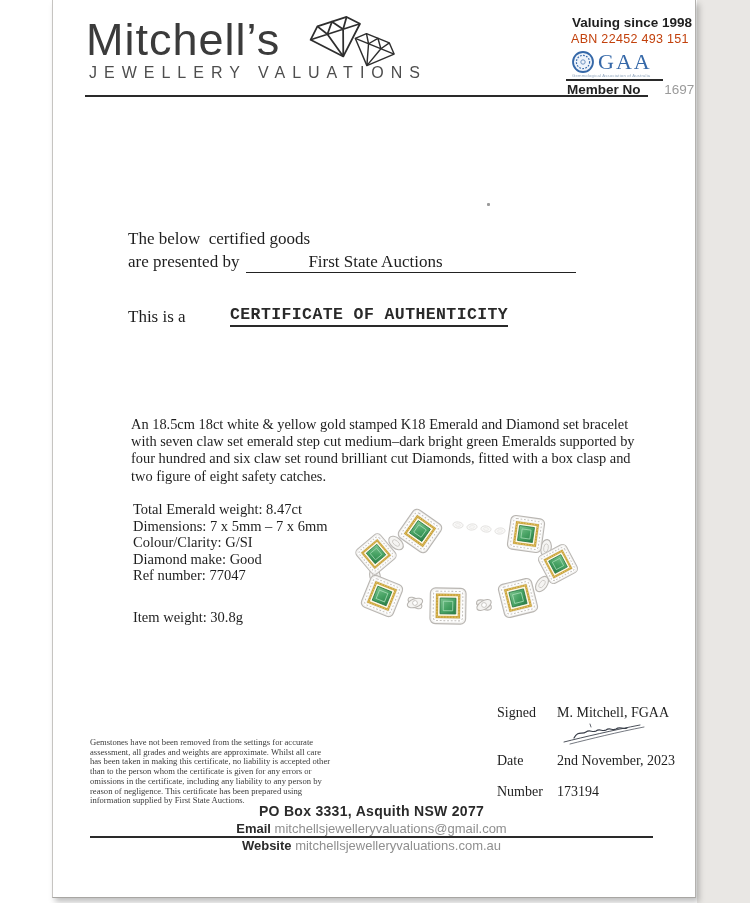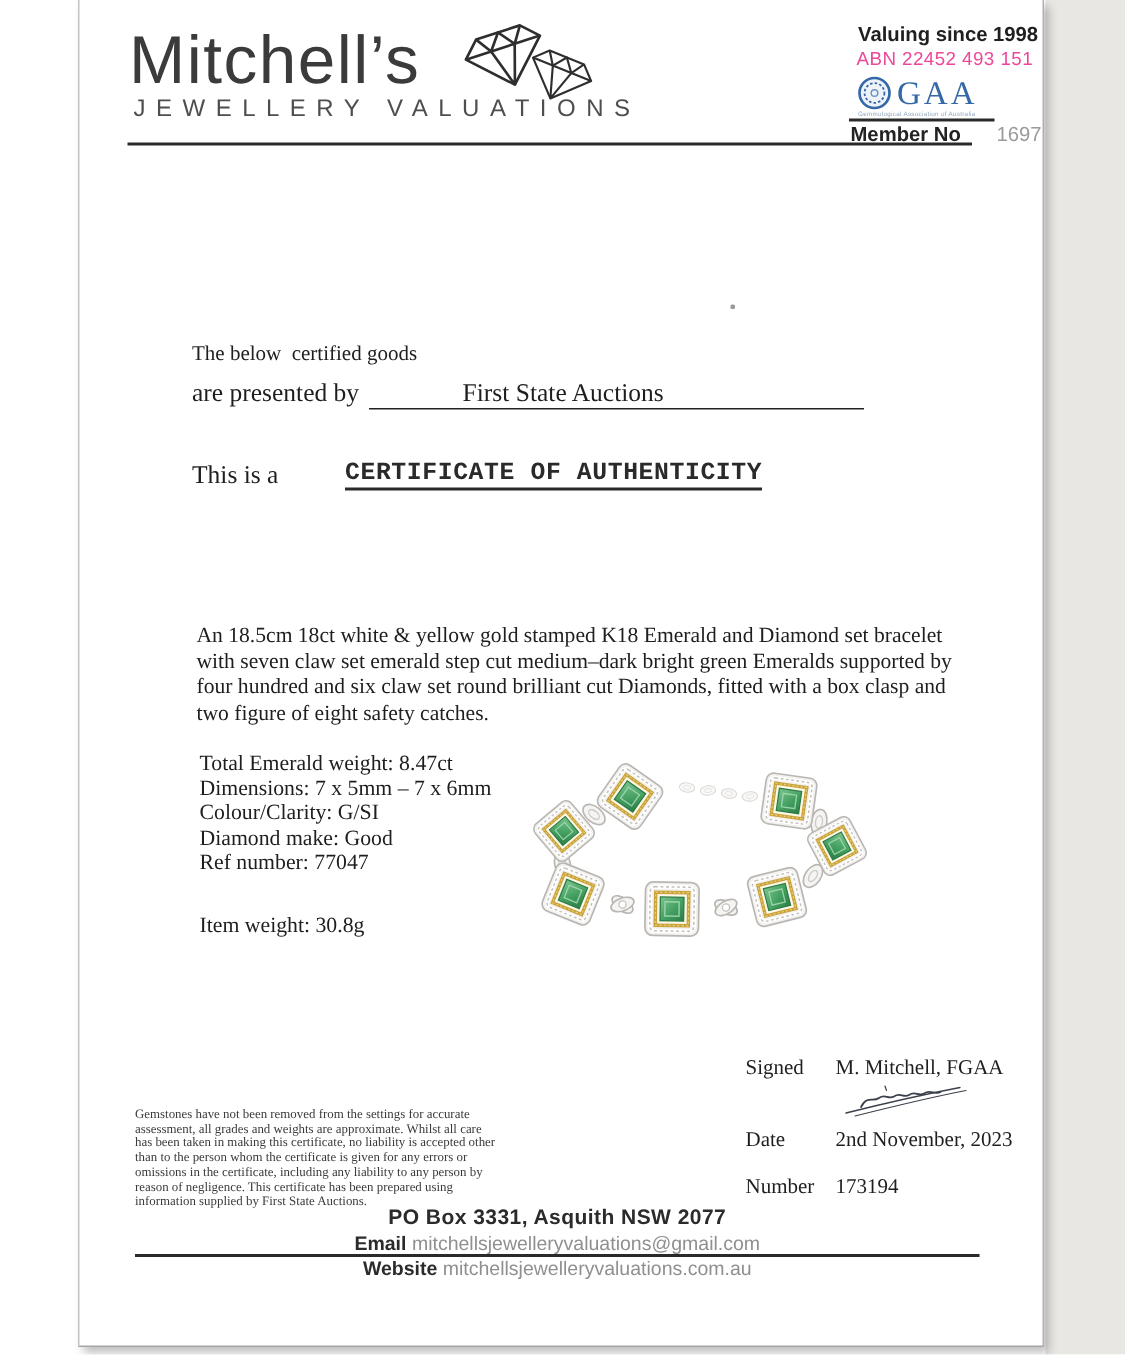--- a/index.html
+++ b/index.html
@@ -9,31 +9,31 @@
   .right-strip { position:absolute; left:697px; top:0; width:53px; height:903px; background:#e9e7e4; }
   .page { position:absolute; left:52px; top:0; width:644px; height:898px; background:#ffffff;
           border-left:1px solid #c6c4c1; border-right:1px solid #b3b1ae; border-bottom:1px solid #a8a6a3;
           box-shadow:3px 4px 6px rgba(0,0,0,0.25); }
   
   .brand-name { position:absolute; left:86px; top:14px; font-size:45px; font-weight:300; color:#3b3b3b; letter-spacing:1px; }
   .brand-diamonds { position:absolute; left:300px; top:8px; }
   .brand-tagline { position:absolute; left:89px; top:64px; font-size:16px; color:#4e4e4e; letter-spacing:7px; }
   .header-rule { position:absolute; left:85px; top:95px; width:563px; height:2px; background:#2a2a2a; }
   .valuing { position:absolute; left:572px; top:15px; font-size:13.5px; font-weight:bold; color:#1f1f1f; }
-  .abn { position:absolute; left:571px; top:32px; font-size:12.5px; color:#ec4899; letter-spacing:0.3px; }
+  .abn { position:absolute; left:571px; top:32px; font-size:12.5px; color:#c2410c; letter-spacing:0.3px; }
   .gaa-row { position:absolute; left:571px; top:49px; display:flex; align-items:center; }
   .gaa-text { font-family:"Liberation Serif", serif; font-size:22px; color:#3568a8; letter-spacing:2px; margin-left:3px; }
   .gaa-sub { position:absolute; left:572px; top:73px; font-size:4.2px; color:#8fa5bd; letter-spacing:0.2px; white-space:nowrap; }
   .member-rule { position:absolute; left:566px; top:79px; width:97px; height:1.5px; background:#2a2a2a; }
   .member-row { position:absolute; left:567px; top:82px; font-size:13.5px; }
   .member-label { font-weight:bold; color:#232323; }
   .member-number { color:#9b9b9b; margin-left:20px; }
   
   .serif { font-family:"Liberation Serif", "DejaVu Serif", serif; color:#1e1e1e; }
-  .presented-1 { position:absolute; left:128px; top:229px; font-size:14px; white-space:pre-wrap; }
+  .presented-1 { position:absolute; left:128px; top:229px; font-size:17px; white-space:pre-wrap; }
   .presented-2 { position:absolute; left:128px; top:252px; font-size:17px; display:flex; }
   .presenter-line { display:inline-block; border-bottom:1.6px solid #222; width:330px; padding-left:62px; margin-left:7px; }
   .thisisa { position:absolute; left:128px; top:307px; font-size:17px; }
   .cert-title { position:absolute; left:230px; top:305px; font-size:16.5px; font-weight:bold; letter-spacing:0.4px;
                 border-bottom:2.2px solid #2a2a2a; padding-bottom:1px; color:#2a2a2a;font-family:Liberation Mono, monospace; }
   .description { position:absolute; left:131px; top:416px; width:504px; font-size:14.4px; line-height:17.2px; }
   .details { position:absolute; left:133px; top:501px; font-size:14.5px; line-height:16.6px; }
   .item-weight { position:absolute; left:133px; top:609px; font-size:14.5px; }
   
   .sign-label { position:absolute; left:497px; font-size:14px; }

